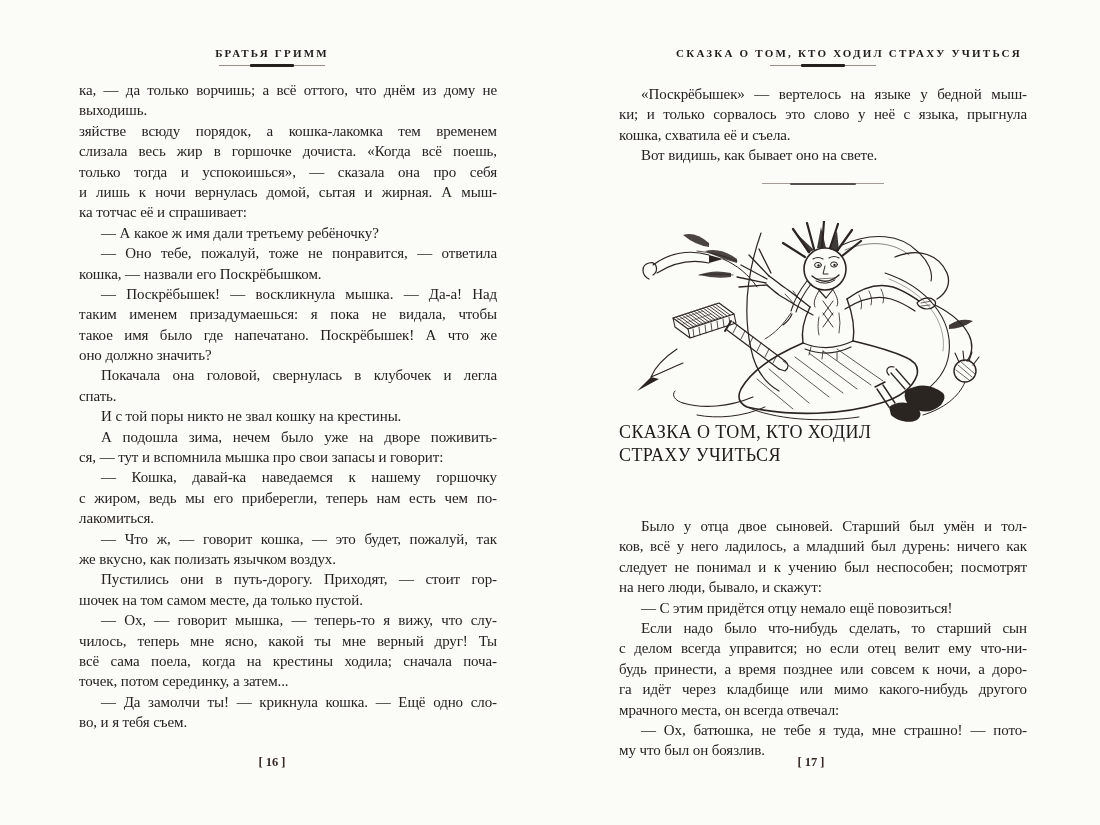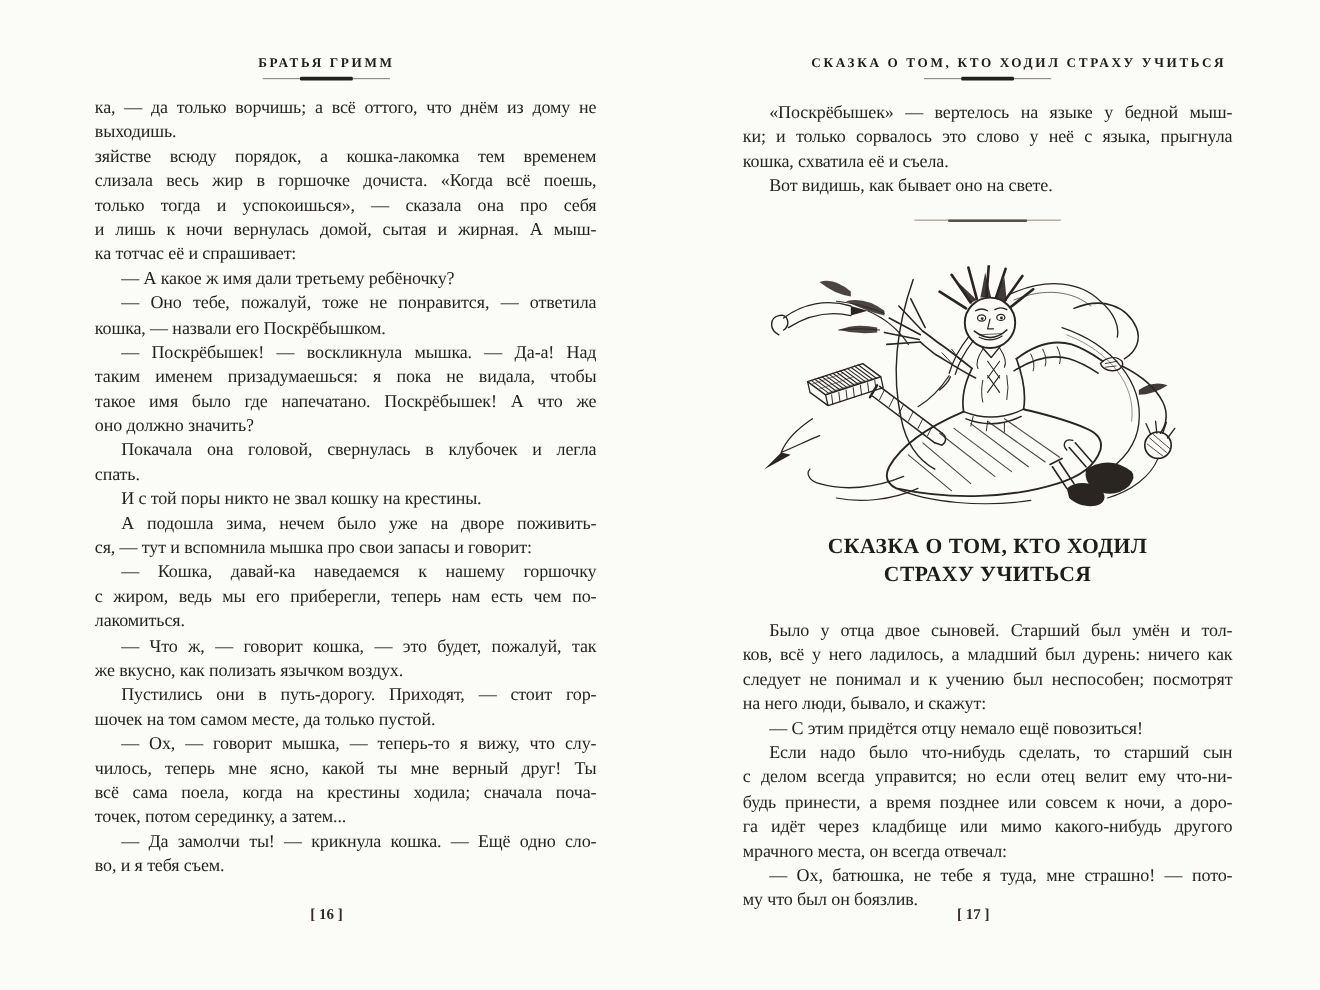--- a/index.html
+++ b/index.html
@@ -19,22 +19,22 @@
   #rule-mid .thin{background:#a39c94;}
   #rule-mid .thick{left:28px;width:66px;height:2px;top:1px;background:#55504a;}
   .textcol{position:absolute;}
   .line{height:20.4px;line-height:20.4px;font-size:15px;letter-spacing:-0.1px;white-space:nowrap;
         text-align:left;}
   .line.j{white-space:normal;text-align:justify;text-align-last:justify;}
   .line.ind{text-indent:22px;}
   #left-col{top:80px;left:63px;width:418px;margin-left:16px;}
   #right-intro{top:84px;left:619px;width:408px;}
   #right-body{top:516px;left:619px;width:408px;}
-  .chapter-title{position:absolute;top:444px;left:619px;width:408px;text-align:center;
-        font-weight:bold;font-size:18px;line-height:22.5px;letter-spacing:0.4px;color:#1f1c1a;}
+  .chapter-title{position:absolute;top:421px;left:619px;width:408px;
+        font-weight:normal;font-size:18px;line-height:22.5px;letter-spacing:0.4px;color:#1f1c1a;}
   .folio{position:absolute;top:755px;font-weight:bold;font-size:12.5px;text-align:center;
         color:#372b26;white-space:pre;}
   #folio-left{left:63px;width:418px;}
   #folio-right{left:607px;width:408px;}
   #illo{position:absolute;left:633px;top:221px;width:372px;height:207px;}
 </style>
 </head>
 <body>
 
 <div class="spread">

